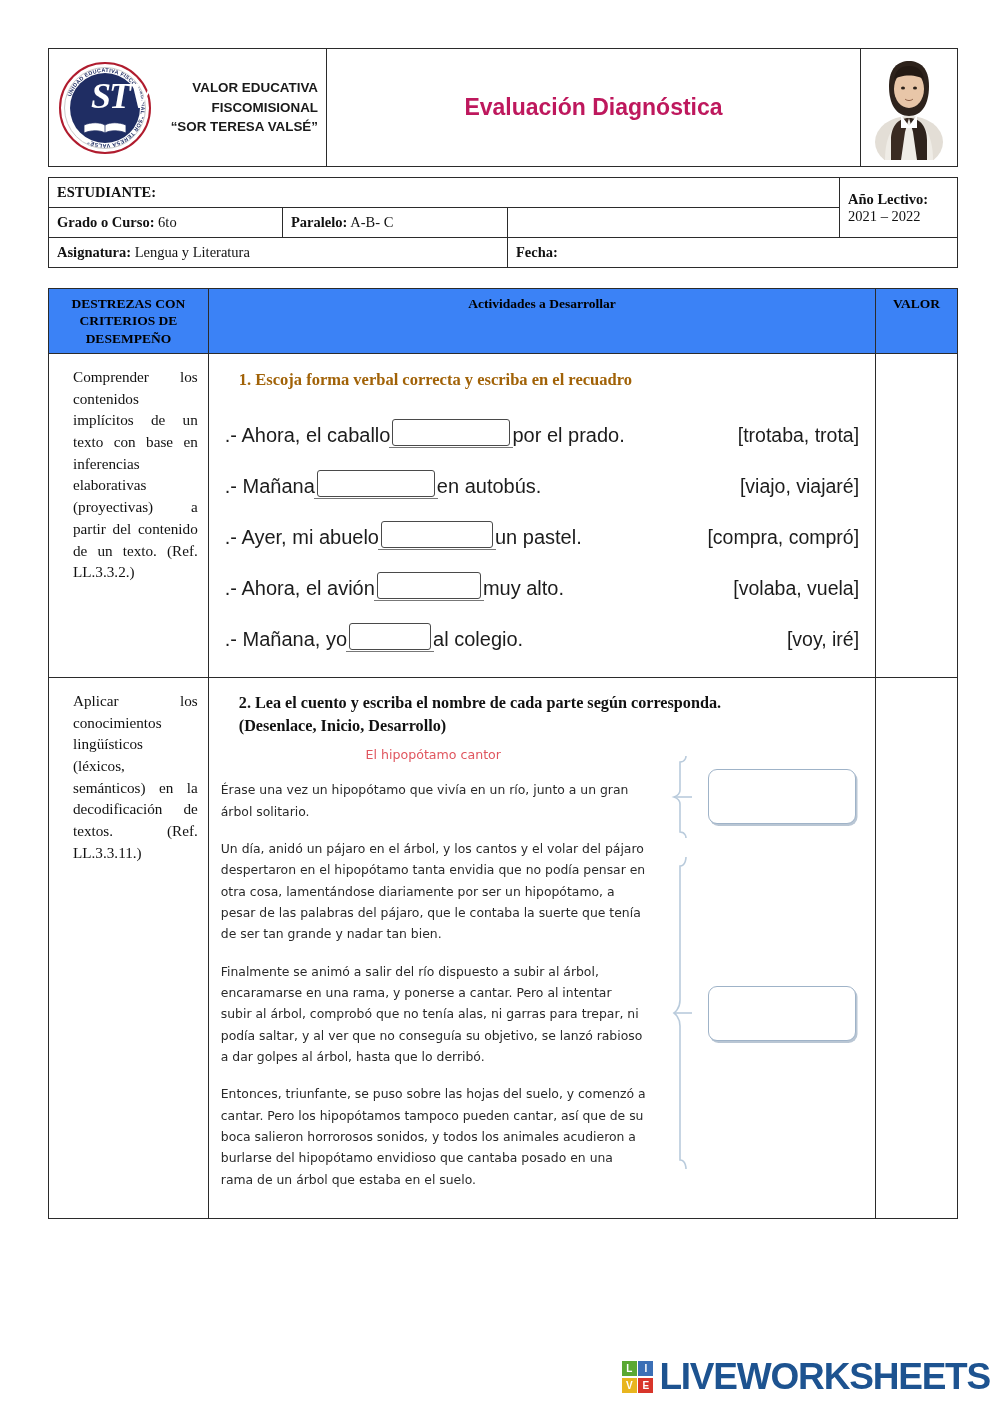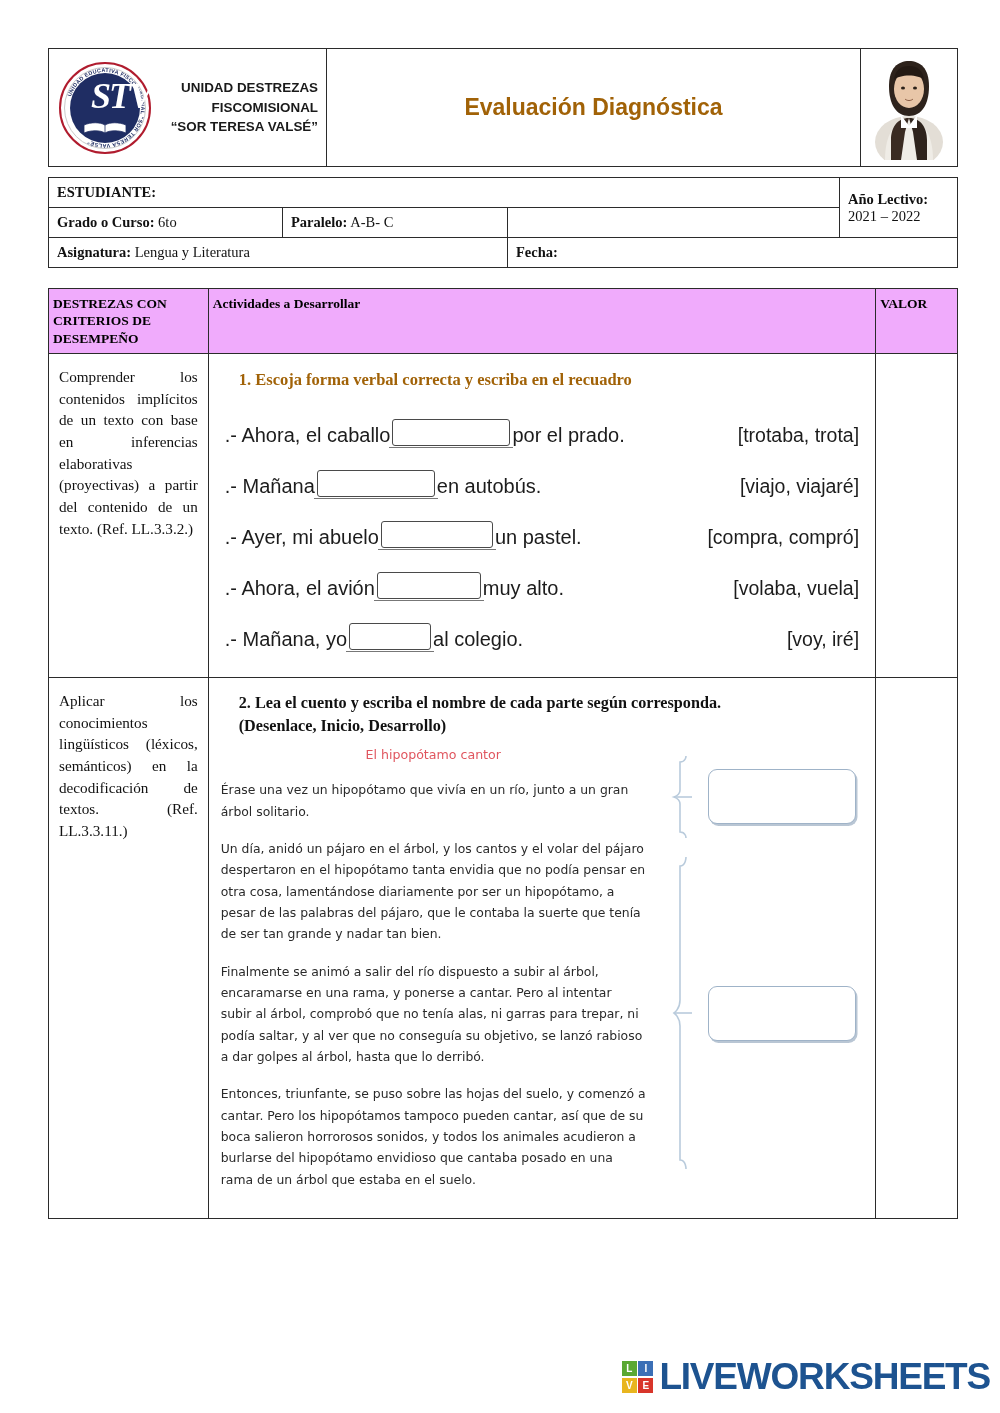--- a/index.html
+++ b/index.html
@@ -111,21 +111,21 @@
     flex: 1;
     display: flex;
     align-items: center;
     justify-content: center;
     border-right: 1px solid #2b2b2b;
   }
   .hdr-title {
     font-family: "Liberation Sans", sans-serif;
     font-weight: bold;
     font-size: 23px;
-    color: #a16207;
+    color: #be185d;
   }
   .hdr-photo-cell {
     width: 96px;
     display: flex;
     align-items: center;
     justify-content: center;
   }
   .nun-photo {
     width: 76px;
     height: 104px;
@@ -156,35 +156,35 @@
     left: 48px;
     top: 288px;
     width: 910px;
     border-collapse: collapse;
   }
   .main-table td, .main-table th {
     border: 1px solid #2b2b2b;
     vertical-align: top;
   }
   .th-cell {
-    background: #f0abfc;
-    text-align: left;
+    background: #3b82f6;
+    text-align: center;
     font-family: "Liberation Serif", serif;
     font-weight: bold;
     font-size: 13.5px;
     padding: 6px 4px;
     line-height: 1.28;
     vertical-align: middle;
   }
   .col-skill { width: 160px; }
   .col-act   { width: 668px; }
   .col-val   { width: 82px; }
 
   .skill-cell {
-    padding: 12px 10px 8px 10px;
+    padding: 12px 10px 8px 24px;
     font-family: "Liberation Serif", serif;
     font-size: 15.2px;
     line-height: 1.43;
     text-align: justify;
     color: #111;
   }
   .act-cell { padding: 10px 12px 12px 12px; }
 
   
   .ex-title {
@@ -343,21 +343,21 @@
           </text>
         </svg>
         <div class="logo-inner"></div>
         <div class="logo-stv">STV</div>
         <svg class="logo-book" viewBox="0 0 44 13">
           <path d="M1 3 C8 0 17 0 22 3 C27 0 36 0 43 3 L43 11 C36 8 27 8 22 11 C17 8 8 8 1 11 Z" fill="#ffffff" stroke="#1f2d63" stroke-width="0.8"></path>
           <line x1="22" y1="3" x2="22" y2="11" stroke="#1f2d63" stroke-width="0.8"></line>
         </svg>
       </div>
       <div class="hdr-school-name">
-        <div>UNIDAD DESTREZAS</div>
+        <div>VALOR EDUCATIVA</div>
         <div>FISCOMISIONAL</div>
         <div>“SOR TERESA VALSÉ”</div>
       </div>
     </div>
 
     <div class="hdr-title-cell">
       <div class="hdr-title">Evaluación Diagnóstica</div>
     </div>
 
     <div class="hdr-photo-cell">

